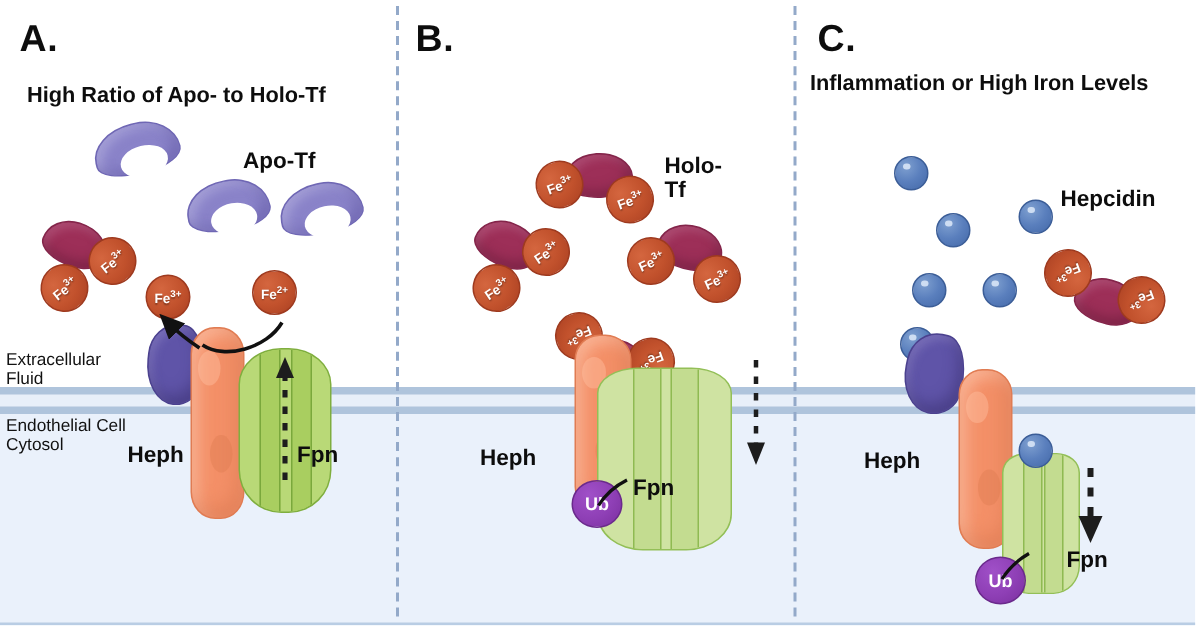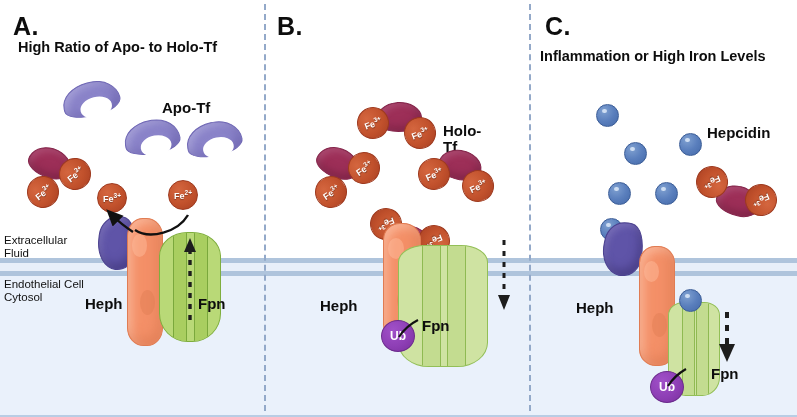--- a/index.html
+++ b/index.html
@@ -186,21 +186,21 @@
   <div class="cytosol"></div>
   <div class="membrane">
     <div class="mline top"></div>
     <div class="mline bot"></div>
   </div>
 
   <div class="divider" style="left:264px"></div>
   <div class="divider" style="left:529px"></div>
 
   <div class="panel-letter" style="left:13px;top:12px">A.</div>
-  <div class="panel-title" style="left:18px;top:39px">High Ratio of Apo- to Holo-Tf</div>
+  <div class="panel-title" style="left:18px;top:56px">High Ratio of Apo- to Holo-Tf</div>
 
   <div class="apotf" style="left:62px;top:82px;width:58px;height:34px;transform:rotate(-14deg)">
       <div class="notch"></div>
     </div>
   <div class="apotf" style="left:124px;top:120px;width:56px;height:34px;transform:rotate(-10deg)">
       <div class="notch"></div>
     </div>
   <div class="apotf" style="left:186px;top:122px;width:56px;height:34px;transform:rotate(-12deg)">
       <div class="notch"></div>
     </div>
@@ -243,21 +243,21 @@
 
   <div class="panel-letter" style="left:277px;top:12px">B.</div>
 
   <div class="holobody" style="left:376px;top:102px;width:46px;height:30px;transform:rotate(-4deg)"></div>
   <div class="fe" style="left:357px;top:107px;width:32px;height:32px;transform:rotate(-20deg)">
       <span>Fe<sup>3+</sup></span>
     </div>
   <div class="fe" style="left:404px;top:117px;width:32px;height:32px;transform:rotate(-20deg)">
       <span>Fe<sup>3+</sup></span>
     </div>
-  <div class="mol-label" style="left:443px;top:123px">Holo-
+  <div class="mol-label" style="left:443px;top:103px">Holo-
 Tf</div>
 
   <div class="holobody" style="left:316px;top:148px;width:44px;height:30px;transform:rotate(20deg)"></div>
   <div class="fe" style="left:348px;top:152px;width:32px;height:32px;transform:rotate(-34deg)">
       <span>Fe<sup>3+</sup></span>
     </div>
   <div class="fe" style="left:315px;top:176px;width:32px;height:32px;transform:rotate(-34deg)">
       <span>Fe<sup>3+</sup></span>
     </div>
 

